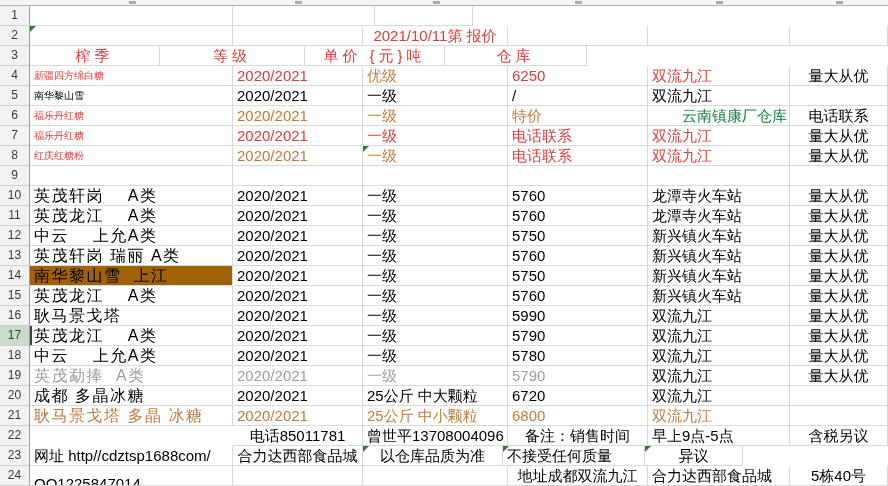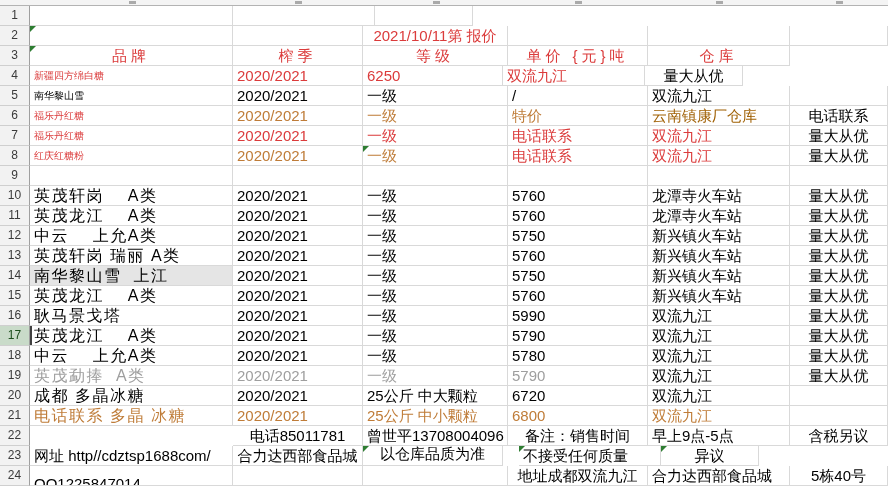--- a/index.html
+++ b/index.html
@@ -56,50 +56,50 @@
         <div class="rowhdr">2</div>
         <div class="cell" style="width: 203px;"><span class="tri" style="border-top-color: rgb(46, 125, 50);"></span></div>
         <div class="cell" style="width: 130px;"></div>
         <div class="cell a-center" style="width: 145px; color: rgb(219, 59, 59);">2021/10/11第 报价</div>
         <div class="cell" style="width: 140px;"></div>
         <div class="cell" style="width: 142px;"></div>
         <div class="cell a-center" style="width: 98px;"></div>
       </div>
       <div class="row">
         <div class="rowhdr">3</div>
-        <div class="cell hdr a-center" style="width: 203px; color: rgb(219, 59, 59);">品牌<span class="tri" style="border-top-color: rgb(46, 125, 50);"></span></div>
         <div class="cell hdr a-center" style="width: 130px; color: rgb(219, 59, 59);">榨季</div>
         <div class="cell hdr a-center" style="width: 145px; color: rgb(219, 59, 59);">等级</div>
         <div class="cell hdr a-center" style="width: 140px; color: rgb(219, 59, 59);">单价 {元}吨</div>
         <div class="cell hdr a-center" style="width: 142px; color: rgb(219, 59, 59);">仓库</div>
       </div>
       <div class="row">
         <div class="rowhdr">4</div>
         <div class="cell brand" style="width: 203px; color: rgb(219, 59, 59);">新疆四方绵白糖</div>
         <div class="cell" style="width: 130px; color: rgb(219, 59, 59);">2020/2021</div>
+        <div class="cell" style="width: 145px; color: rgb(191, 124, 56);">优级</div>
         <div class="cell" style="width: 140px; color: rgb(219, 59, 59);">6250</div>
         <div class="cell" style="width: 142px; color: rgb(219, 59, 59);">双流九江</div>
         <div class="cell a-center" style="width: 98px;">量大从优</div>
       </div>
       <div class="row">
         <div class="rowhdr">5</div>
         <div class="cell brand" style="width: 203px;">南华黎山雪</div>
         <div class="cell" style="width: 130px;">2020/2021</div>
         <div class="cell" style="width: 145px;">一级</div>
         <div class="cell" style="width: 140px;">/</div>
         <div class="cell" style="width: 142px;">双流九江</div>
         <div class="cell a-center" style="width: 98px;"></div>
       </div>
       <div class="row">
         <div class="rowhdr">6</div>
         <div class="cell brand" style="width: 203px; color: rgb(219, 59, 59);">福乐丹红糖</div>
         <div class="cell" style="width: 130px; color: rgb(191, 124, 56);">2020/2021</div>
         <div class="cell" style="width: 145px; color: rgb(191, 124, 56);">一级</div>
         <div class="cell" style="width: 140px; color: rgb(191, 124, 56);">特价</div>
-        <div class="cell" style="width: 142px; color: #a16207;">云南镇康厂仓库</div>
+        <div class="cell" style="width: 142px; color: #15803d; text-align: right;">云南镇康厂仓库</div>
         <div class="cell a-center" style="width: 98px;">电话联系</div>
       </div>
       <div class="row">
         <div class="rowhdr">7</div>
         <div class="cell brand" style="width: 203px; color: rgb(219, 59, 59);">福乐丹红糖</div>
         <div class="cell" style="width: 130px; color: rgb(219, 59, 59);">2020/2021</div>
         <div class="cell" style="width: 145px; color: rgb(219, 59, 59);">一级</div>
         <div class="cell" style="width: 140px; color: rgb(219, 59, 59);">电话联系</div>
         <div class="cell" style="width: 142px; color: rgb(219, 59, 59);">双流九江</div>
         <div class="cell a-center" style="width: 98px;">量大从优</div>
@@ -153,21 +153,21 @@
         <div class="rowhdr">13</div>
         <div class="cell brand-lg" style="width: 203px;">英茂轩岗 瑞丽 A类</div>
         <div class="cell" style="width: 130px;">2020/2021</div>
         <div class="cell" style="width: 145px;">一级</div>
         <div class="cell" style="width: 140px;">5760</div>
         <div class="cell" style="width: 142px;">新兴镇火车站</div>
         <div class="cell a-center" style="width: 98px;">量大从优</div>
       </div>
       <div class="row">
         <div class="rowhdr">14</div>
-        <div class="cell brand-lg" style="width: 203px; background: #e5e5e5;">南华黎山雪  上江</div>
+        <div class="cell brand-lg" style="width: 203px; background: #a16207;">南华黎山雪  上江</div>
         <div class="cell" style="width: 130px;">2020/2021</div>
         <div class="cell" style="width: 145px;">一级</div>
         <div class="cell" style="width: 140px;">5750</div>
         <div class="cell" style="width: 142px;">新兴镇火车站</div>
         <div class="cell a-center" style="width: 98px;">量大从优</div>
       </div>
       <div class="row">
         <div class="rowhdr">15</div>
         <div class="cell brand-lg" style="width: 203px;">英茂龙江    A类</div>
         <div class="cell" style="width: 130px;">2020/2021</div>
@@ -216,42 +216,42 @@
         <div class="rowhdr">20</div>
         <div class="cell brand-lg" style="width: 203px;">成都 多晶冰糖</div>
         <div class="cell" style="width: 130px;">2020/2021</div>
         <div class="cell" style="width: 145px;">25公斤 中大颗粒</div>
         <div class="cell" style="width: 140px;">6720</div>
         <div class="cell" style="width: 142px;">双流九江</div>
         <div class="cell a-center" style="width: 98px;"></div>
       </div>
       <div class="row">
         <div class="rowhdr">21</div>
-        <div class="cell brand-lg" style="width: 203px; color: rgb(191, 124, 56);">电话联系 多晶 冰糖</div>
+        <div class="cell brand-lg" style="width: 203px; color: rgb(191, 124, 56);">耿马景戈塔 多晶 冰糖</div>
         <div class="cell" style="width: 130px; color: rgb(191, 124, 56);">2020/2021</div>
         <div class="cell" style="width: 145px; color: rgb(191, 124, 56);">25公斤 中小颗粒</div>
         <div class="cell" style="width: 140px; color: rgb(191, 124, 56);">6800</div>
         <div class="cell" style="width: 142px; color: rgb(191, 124, 56);">双流九江</div>
         <div class="cell a-center" style="width: 98px;"></div>
       </div>
       <div class="row">
         <div class="rowhdr">22</div>
         <div class="cell" style="width: 203px; margin-top: 48px;">QQ1225847014</div>
         <div class="cell a-center" style="width: 130px;">电话85011781</div>
         <div class="cell" style="width: 145px;">曾世平13708004096</div>
         <div class="cell a-center" style="width: 140px;">备注：销售时间</div>
         <div class="cell" style="width: 142px;">早上9点-5点</div>
         <div class="cell a-center" style="width: 98px;">含税另议</div>
       </div>
       <div class="row">
         <div class="rowhdr">23</div>
         <div class="cell" style="width: 203px;">网址 http//cdztsp1688com/</div>
         <div class="cell a-center" style="width: 130px;">合力达西部食品城</div>
-        <div class="cell a-center" style="width: 140px; font-family: Liberation Mono, monospace;">以仓库品质为准<span class="tri" style="border-top-color: rgb(46, 125, 50);"></span></div>
-        <div class="cell" style="width: 142px; margin-left: 16px;">不接受任何质量<span class="tri" style="border-top-color: rgb(46, 125, 50);"></span></div>
+        <div class="cell a-center" style="width: 140px;">以仓库品质为准<span class="tri" style="border-top-color: rgb(46, 125, 50);"></span></div>
+        <div class="cell" style="width: 142px;">不接受任何质量<span class="tri" style="border-top-color: rgb(46, 125, 50);"></span></div>
         <div class="cell a-center" style="width: 98px;">异议<span class="tri" style="border-top-color: rgb(46, 125, 50);"></span></div>
       </div>
       <div class="row">
         <div class="rowhdr">24</div>
         <div class="cell" style="width: 203px;"></div>
         <div class="cell" style="width: 130px;"></div>
         <div class="cell" style="width: 145px;"></div>
         <div class="cell a-center" style="width: 140px;">地址成都双流九江</div>
         <div class="cell" style="width: 142px;">合力达西部食品城</div>
         <div class="cell a-center" style="width: 98px;">5栋40号</div>

